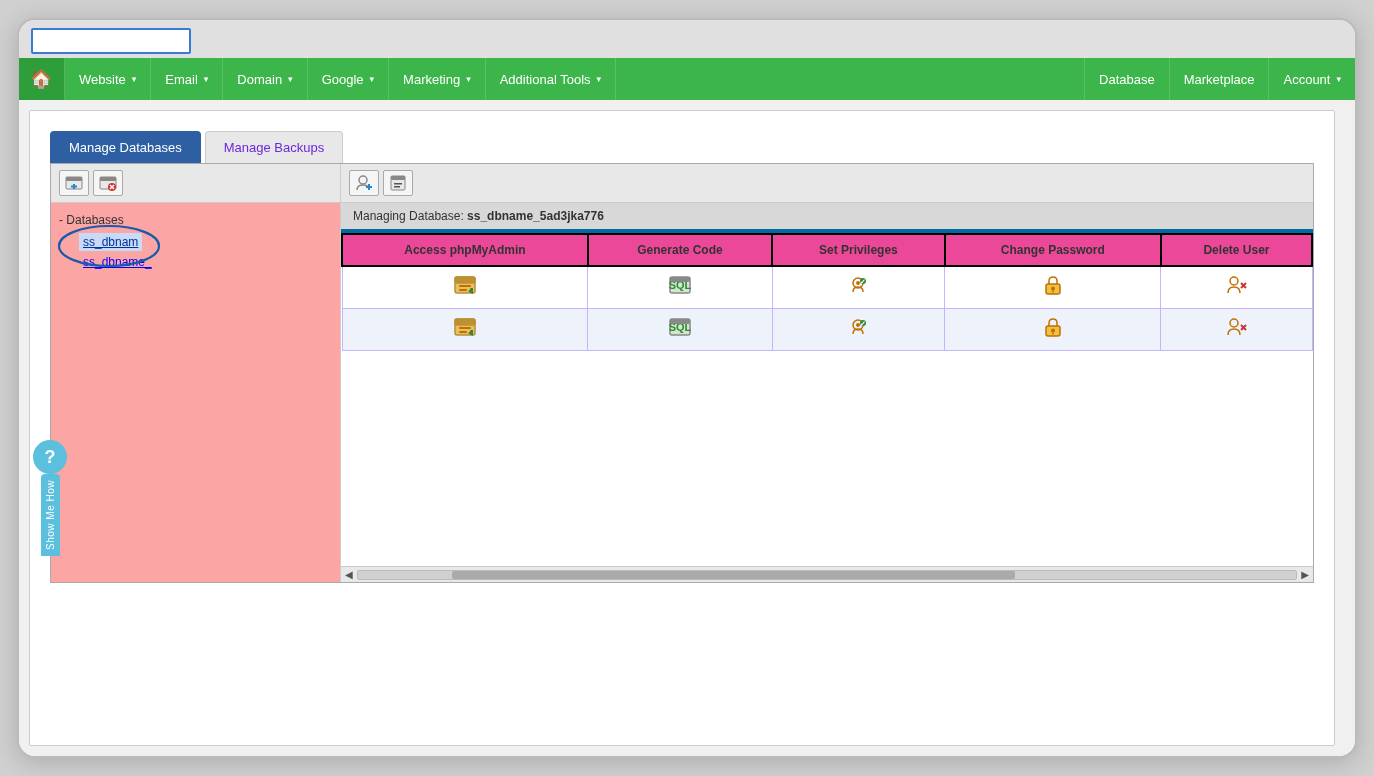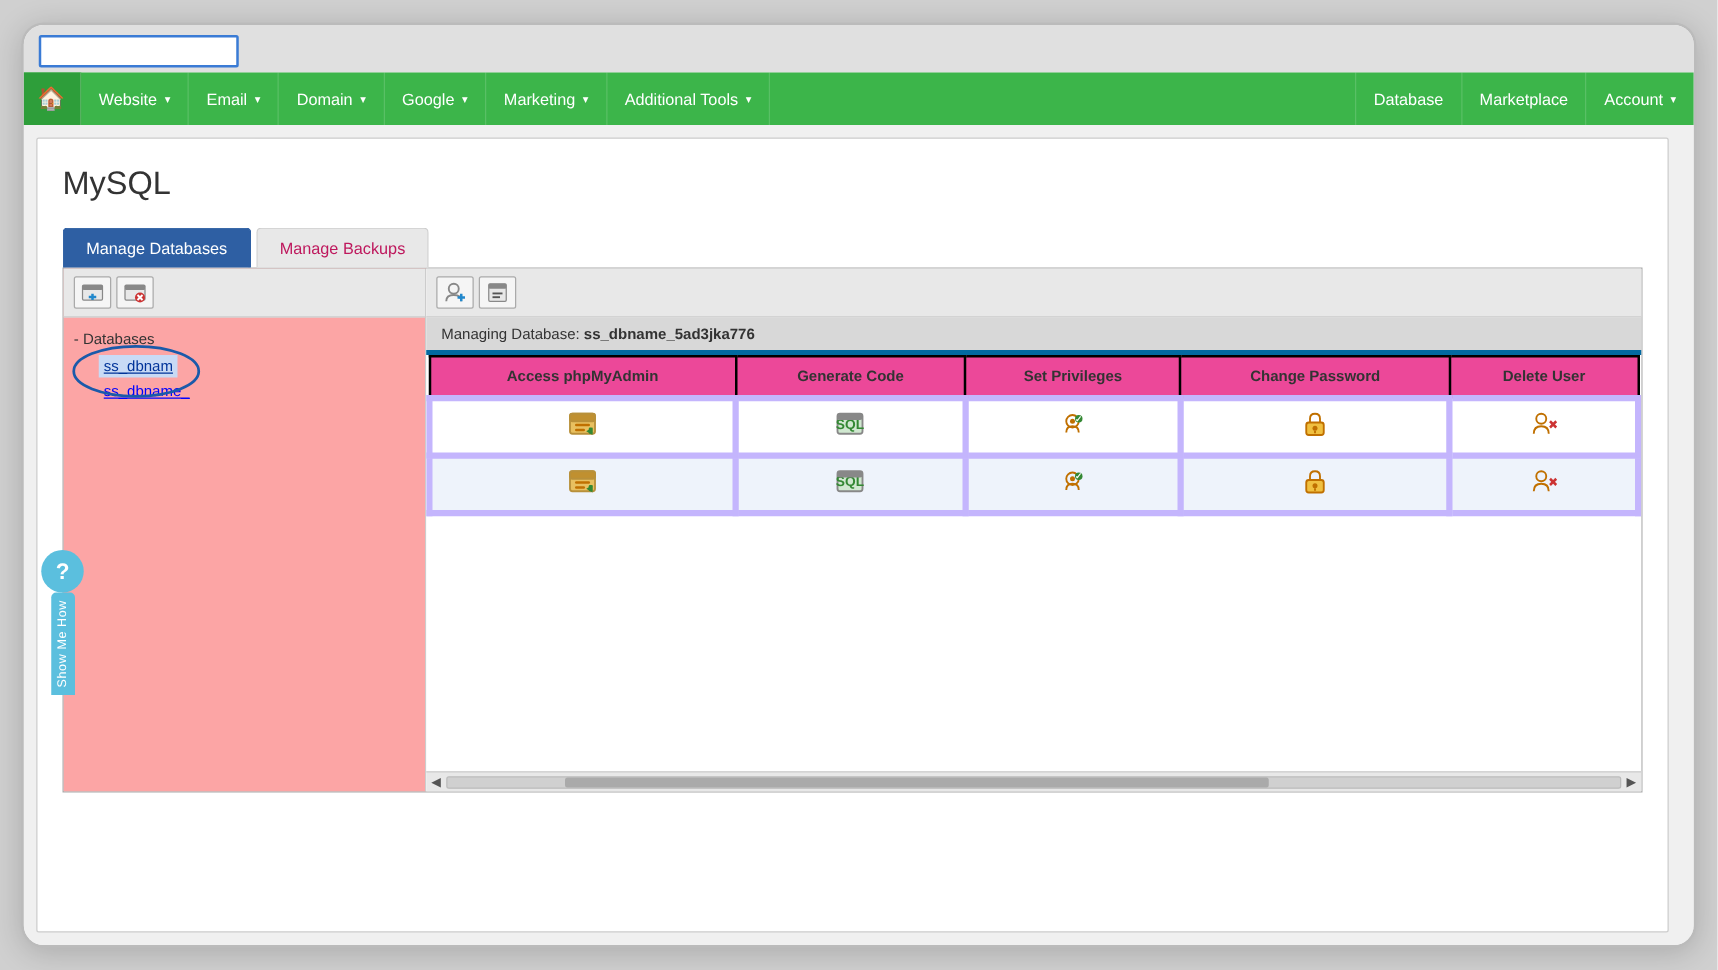--- a/index.html
+++ b/index.html
@@ -138,21 +138,21 @@
       margin-bottom: 0;
     }
     .tab {
       padding: 8px 18px;
       border: 1px solid #ccc;
       border-bottom: none;
       cursor: pointer;
       border-radius: 4px 4px 0 0;
       font-size: 13px;
       background: #e8e8e8;
-      color: #be185d;
+      color: #6d28d9;
     }
     .tab.active {
       background: #2e5fa3;
       color: white;
       border-color: #2e5fa3;
     }
     
     .db-manager {
       border: 1px solid #aaa;
       display: flex;
@@ -249,21 +249,21 @@
       background: #ec4899;
       border: 2px solid #000000;
       padding: 8px 10px;
       text-align: center;
       font-size: 12px;
       font-weight: bold;
       color: #333;
       white-space: nowrap;
     }
     .db-table td {
-      border: 5px solid #c4b5fd;
+      border: 1px solid #c4b5fd;
       padding: 6px 10px;
       text-align: center;
       font-size: 18px;
     }
     .db-table tr:nth-child(even) td { background: #eef3fb; }
     .db-table tr:nth-child(odd) td { background: white; }
     
     .db-scrollbar-row {
       background: #e8e8e8;
       height: 16px;
@@ -346,21 +346,20 @@
   </div>
 
   <div style="display:flex; flex:1; position:relative; background:#f0f0f0;">
 
     <div class="help-container">
       <div class="help-circle">?</div>
       <div class="help-label">Show Me How</div>
     </div>
 
     <div class="main-panel">
-      <h1 class="page-title">MySQL</h1>
 
       <div class="tabs">
         <div class="tab active">Manage Databases</div>
         <div class="tab">Manage Backups</div>
       </div>
 
       <div class="db-manager">
 
         <div class="db-left">
           <div class="db-toolbar">

